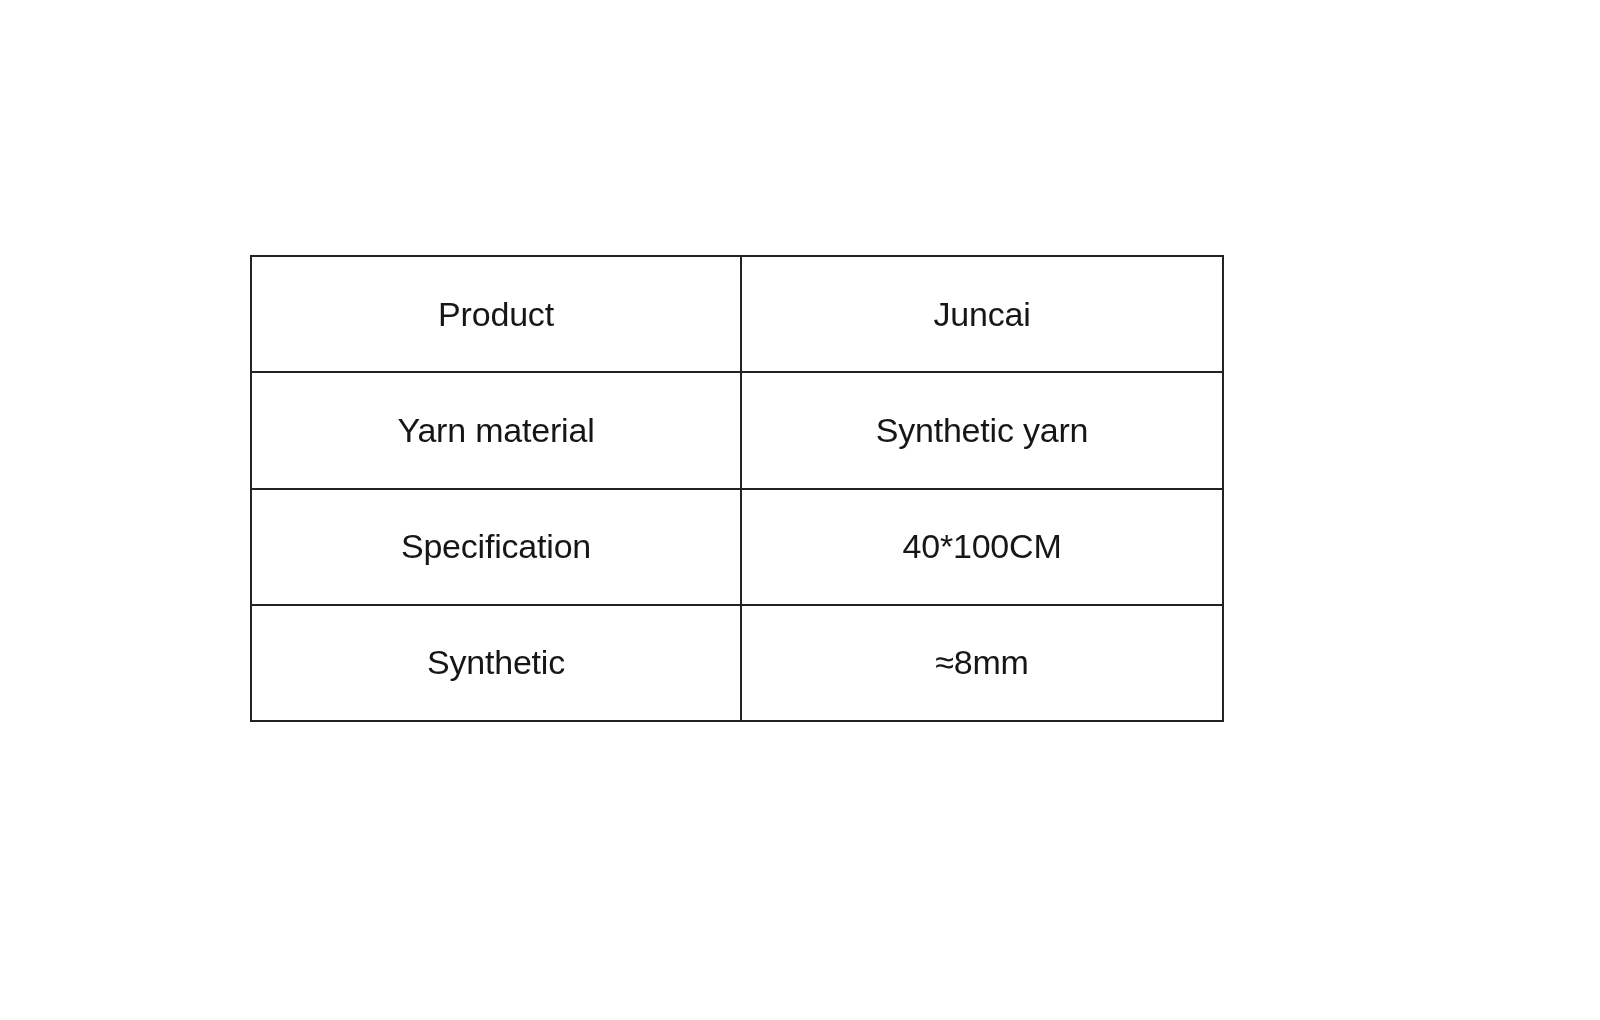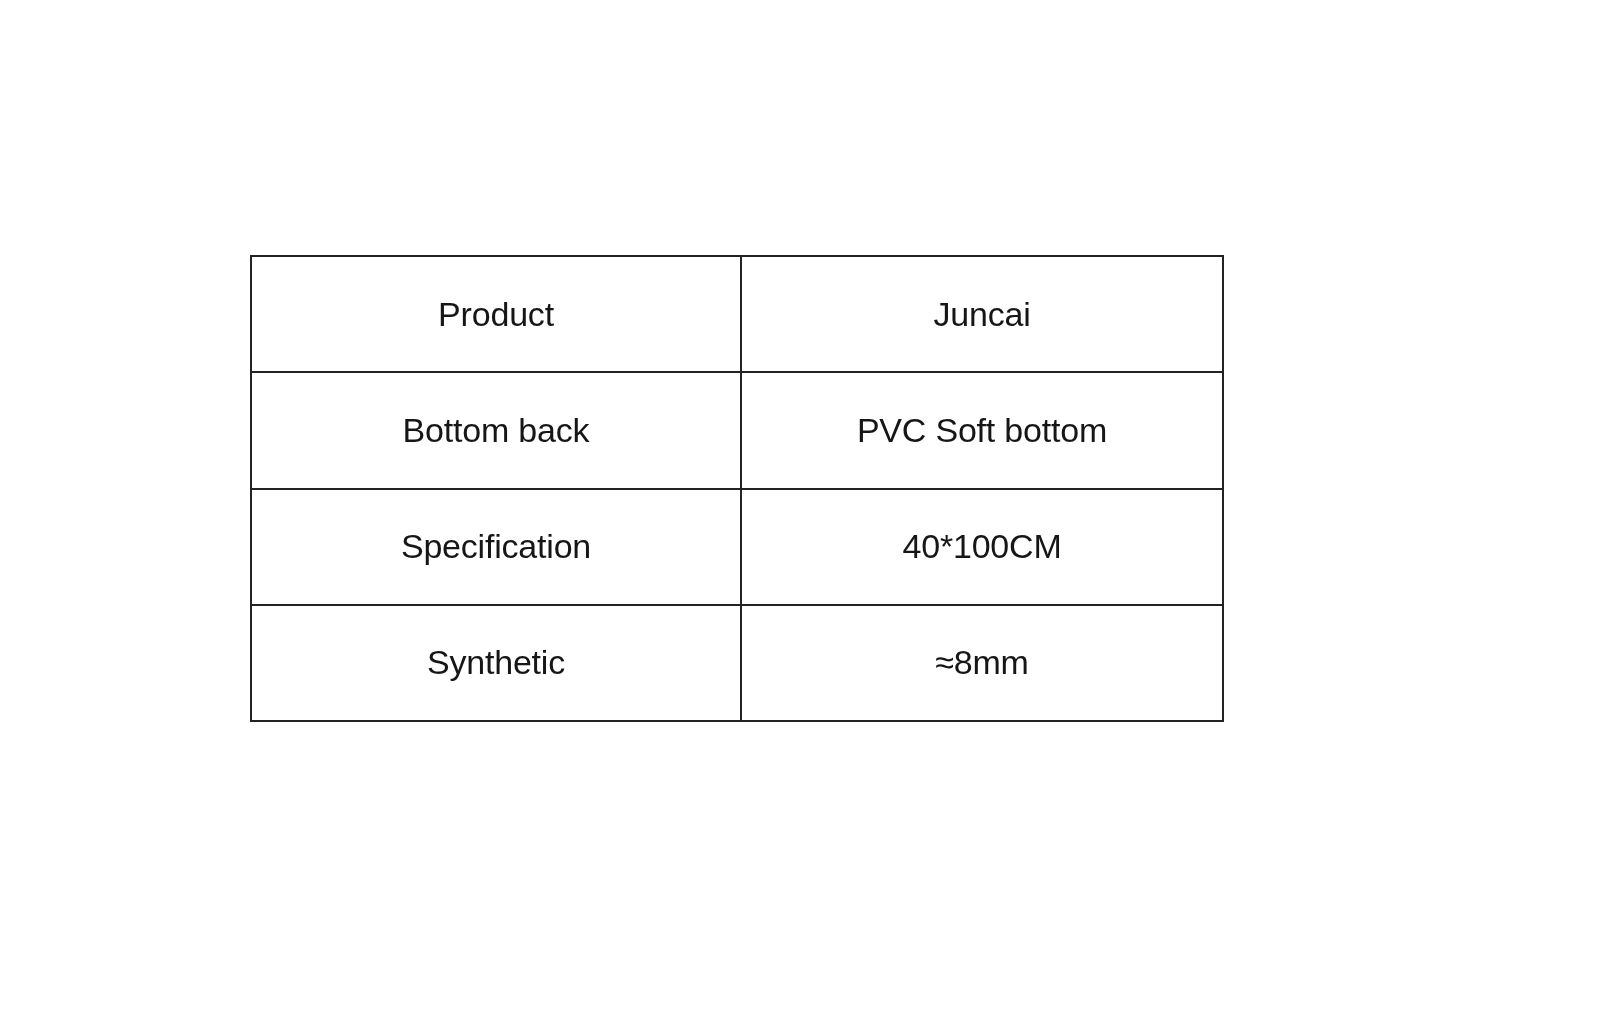--- a/index.html
+++ b/index.html
@@ -78,25 +78,25 @@
         <col class="col-label">
         <col class="col-value">
       </colgroup>
       <tbody>
 
         <tr>
           <td class="cell-label">Product</td>
           <td class="cell-value">Juncai</td>
         </tr>
 
+        <tr>
+          <td class="cell-label">Yarn material</td>
+          <td class="cell-value">Synthetic yarn</td>
+        </tr>
 
-        <tr>
-          <td class="cell-label">Bottom back</td>
-          <td class="cell-value">PVC Soft bottom</td>
-        </tr>
 
         <tr>
           <td class="cell-label">Specification</td>
           <td class="cell-value">40*100CM</td>
         </tr>
 
         <tr>
           <td class="cell-label">Synthetic</td>
           <td class="cell-value">≈8mm</td>
         </tr>

